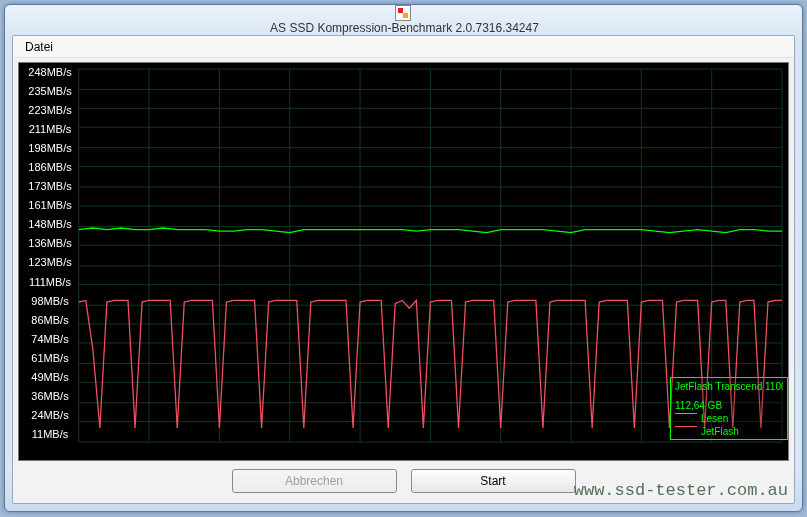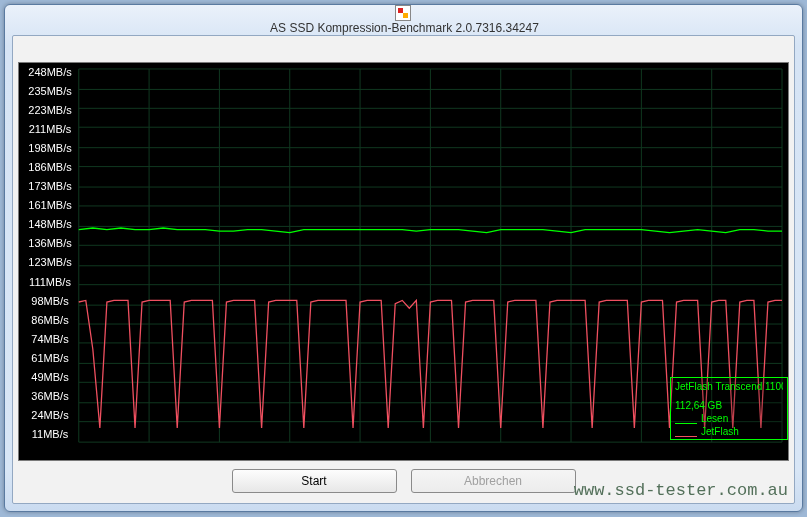--- a/index.html
+++ b/index.html
@@ -113,21 +113,21 @@
   .legend {
     position: absolute;
     right: 0; bottom: 20px;
     width: 118px;
     border: 1px solid #0f0;
     color: #0f0;
     font-size: 10px;
     padding: 3px 4px 2px 4px;
     background: rgba(0,0,0,0.2);
   }
-  .legend-line { display: flex; align-items: flex-end; gap: 4px; margin-top: 2px; }
+  .legend-line { display: flex; align-items: flex-start; gap: 4px; margin-top: 2px; }
   .swatch { width: 22px; height: 1px; }
   .button-bar {
     position: absolute;
     left: 0; right: 0; bottom: 6px;
     height: 32px;
     display: flex;
     justify-content: center;
     align-items: center;
     gap: 14px;
   }
@@ -178,20 +178,23 @@
         <svg width="10" height="10" viewBox="0 0 10 10">
             <line x1="2" y1="2" x2="8" y2="8" stroke="#3a5a80" stroke-width="1.3"></line>
             <line x1="8" y1="2" x2="2" y2="8" stroke="#3a5a80" stroke-width="1.3"></line>
           </svg>
       </div>
     </div>
   </div>
 
   <div class="client">
 
+    <div class="menu-bar">
+      <div class="menu-item">Datei</div>
+    </div>
 
     <div class="chart-area">
       <svg class="chart-svg" id="chart-svg" viewBox="0 0 772 400" preserveAspectRatio="none">
           <line x1="60" y1="6" x2="766" y2="6" stroke="#103820" stroke-width="1"></line>
           <line x1="60" y1="26.62447257383966" x2="766" y2="26.62447257383966" stroke="#103820" stroke-width="1"></line>
           <line x1="60" y1="45.66244725738398" x2="766" y2="45.66244725738398" stroke="#103820" stroke-width="1"></line>
           <line x1="60" y1="64.70042194092827" x2="766" y2="64.70042194092827" stroke="#103820" stroke-width="1"></line>
           <line x1="60" y1="85.32489451476792" x2="766" y2="85.32489451476792" stroke="#103820" stroke-width="1"></line>
           <line x1="60" y1="104.36286919831224" x2="766" y2="104.36286919831224" stroke="#103820" stroke-width="1"></line>
           <line x1="60" y1="124.98734177215191" x2="766" y2="124.98734177215191" stroke="#103820" stroke-width="1"></line>
@@ -266,20 +269,20 @@
           <span>Lesen</span>
         </div>
         <div class="legend-line">
           <span class="swatch" style="background:#f05060"></span>
           <span>JetFlash</span>
         </div>
       </div>
     </div>
 
     <div class="button-bar">
+      <button class="std-btn" disabled="">Abbrechen</button>
       <button class="std-btn">Start</button>
-      <button class="std-btn" disabled="">Abbrechen</button>
     </div>
 
     <div class="watermark">www.ssd-tester.com.au</div>
 
   </div>
 </div>
 
 </body></html>

